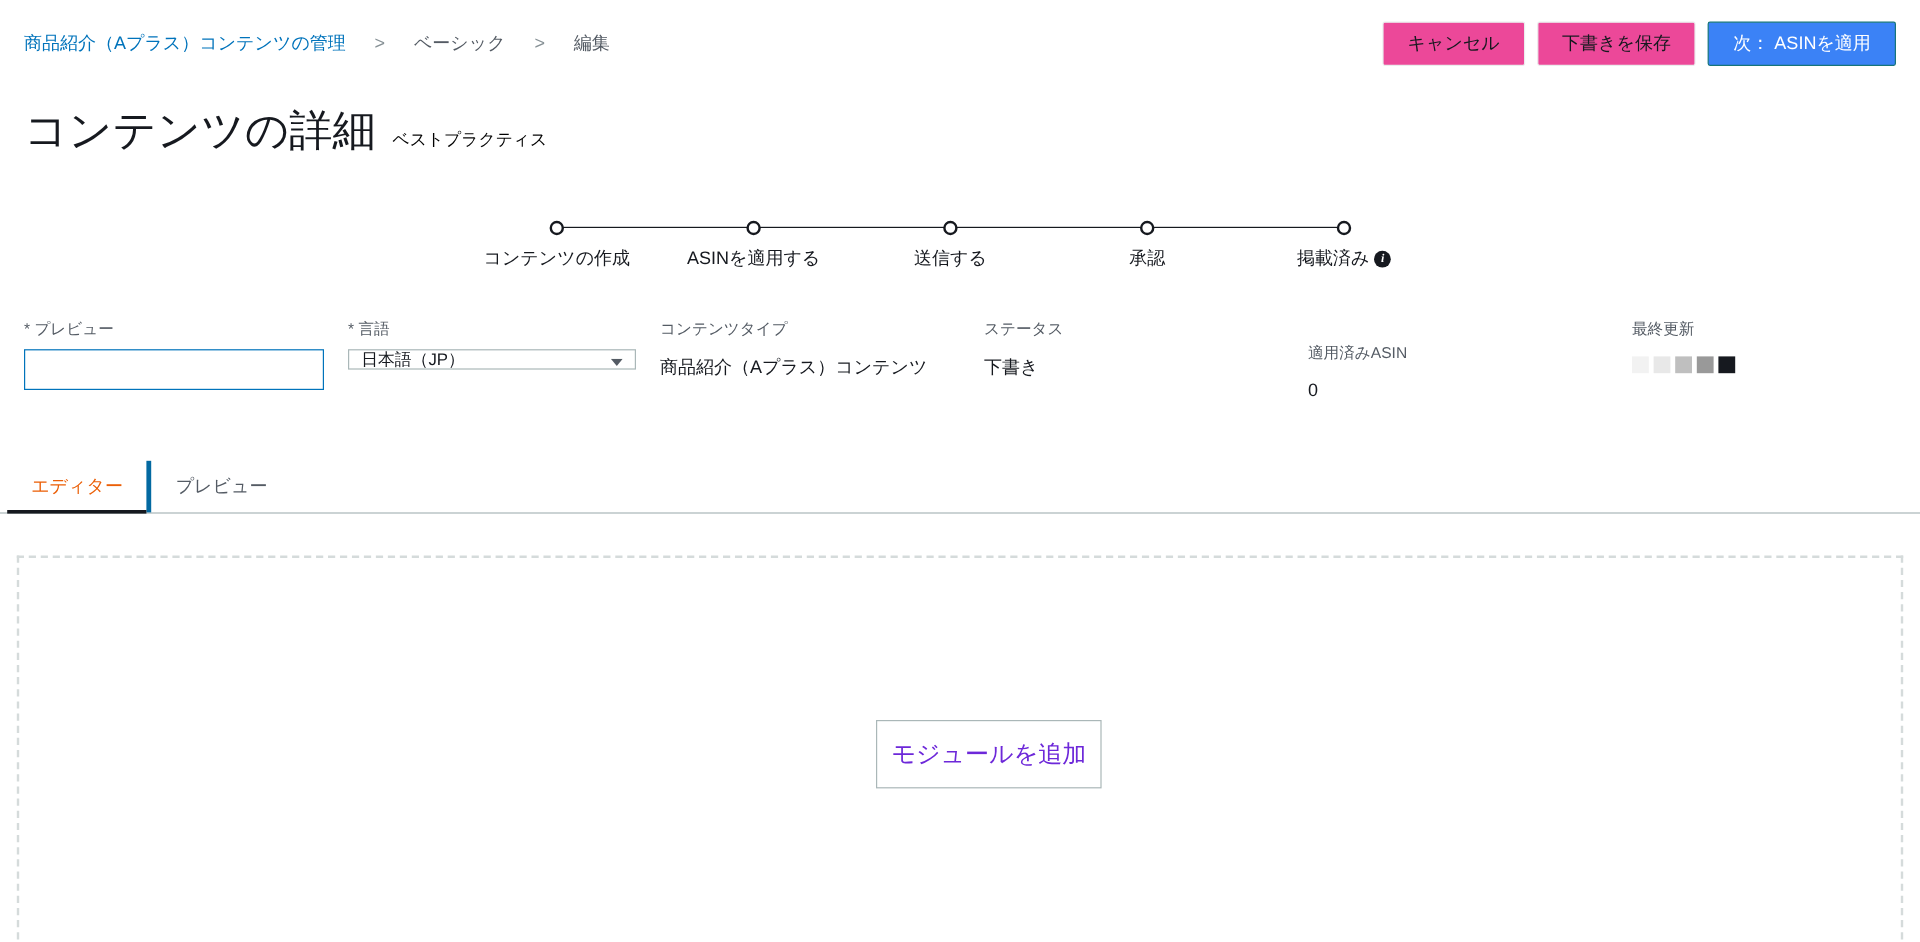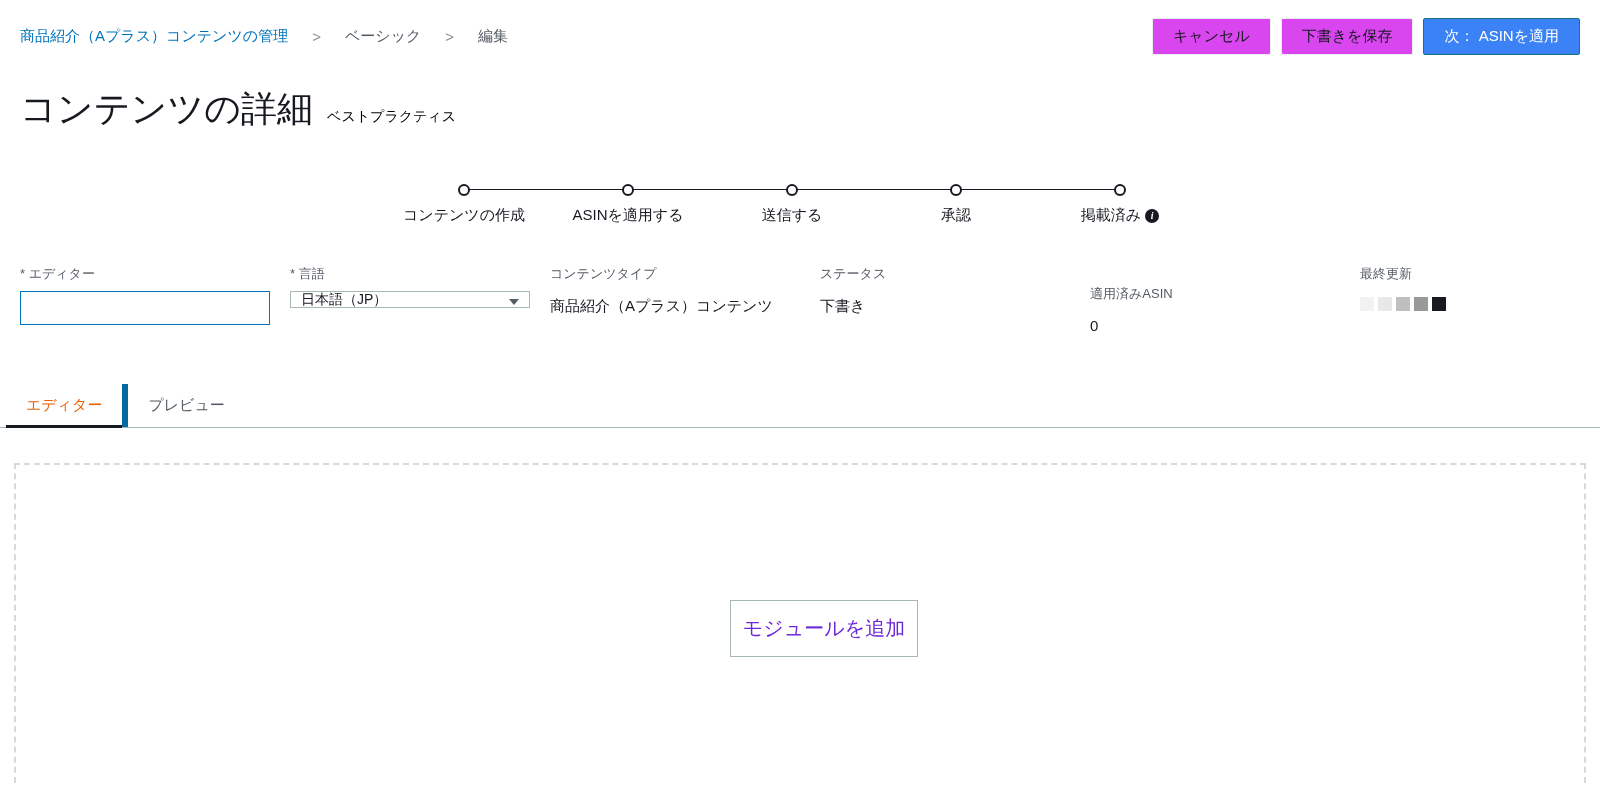--- a/index.html
+++ b/index.html
@@ -42,21 +42,21 @@
     .btn {
       padding: 8px 20px;
       font-size: 15px;
       border: 1px solid transparent;
       cursor: pointer;
       font-family: inherit;
       border-radius: 2px;
       font-weight: 500;
     }
     .btn-secondary {
-      background: #d946ef;
+      background: #ec4899;
       color: #16191f;
       border-color: #eaeded;
     }
     .btn-primary {
       background: #3b82f6;
       color: #fff;
       border-color: #16757b;
     }
     .page-heading {
       display: flex;
@@ -198,21 +198,21 @@
       display: flex;
       border-bottom: 1px solid #aab7b8;
       margin: 30px 0 0 0;
       padding: 0 6px;
     }
     .tab {
       padding: 12px 20px;
       font-size: 15px;
       cursor: pointer;
       color: #545b64;
-      border-right: 6px solid #0369a1;
+      border-right: 4px solid #0369a1;
       position: relative;
     }
     .tab.active {
       color: #eb5f07;
       font-weight: 500;
     }
     .tab.active::after {
       content: '';
       position: absolute;
       bottom: -1px;
@@ -293,21 +293,21 @@
       <div class="step-label">
         <span>掲載済み</span>
         <span class="info-icon">i</span>
       </div>
     </div>
   </div>
 </div>
 
 <div class="form-row">
   <div class="form-field field-content-name">
-    <span class="field-label">* エディター</span>
+    <span class="field-label">* プレビュー</span>
     <input type="text" class="text-input" value="" style="">
   </div>
   <div class="form-field field-language">
     <span class="field-label">* 言語</span>
     <div class="select-wrap">
       <span>日本語（JP）</span>
       <span class="select-caret">
         <svg width="10" height="6" viewBox="0 0 10 6">
             <path d="M0 0 L5 6 L10 0 Z" fill="#545b64"></path>
           </svg>

